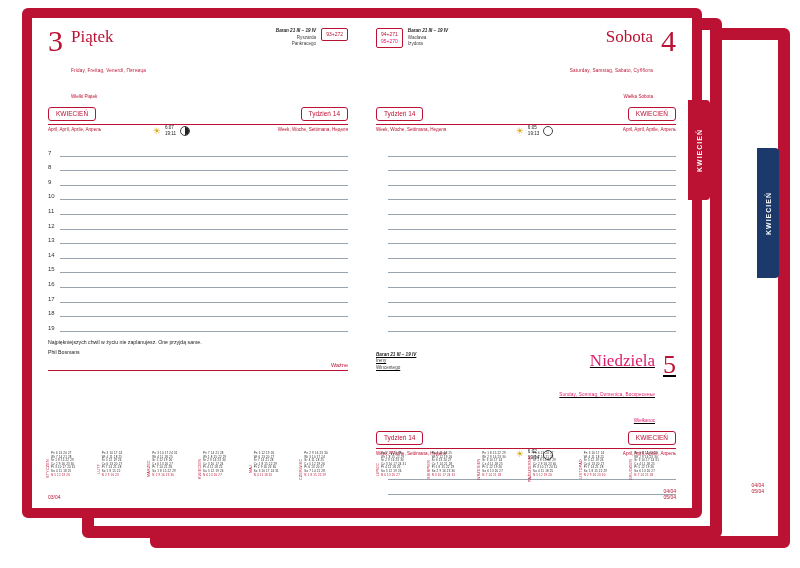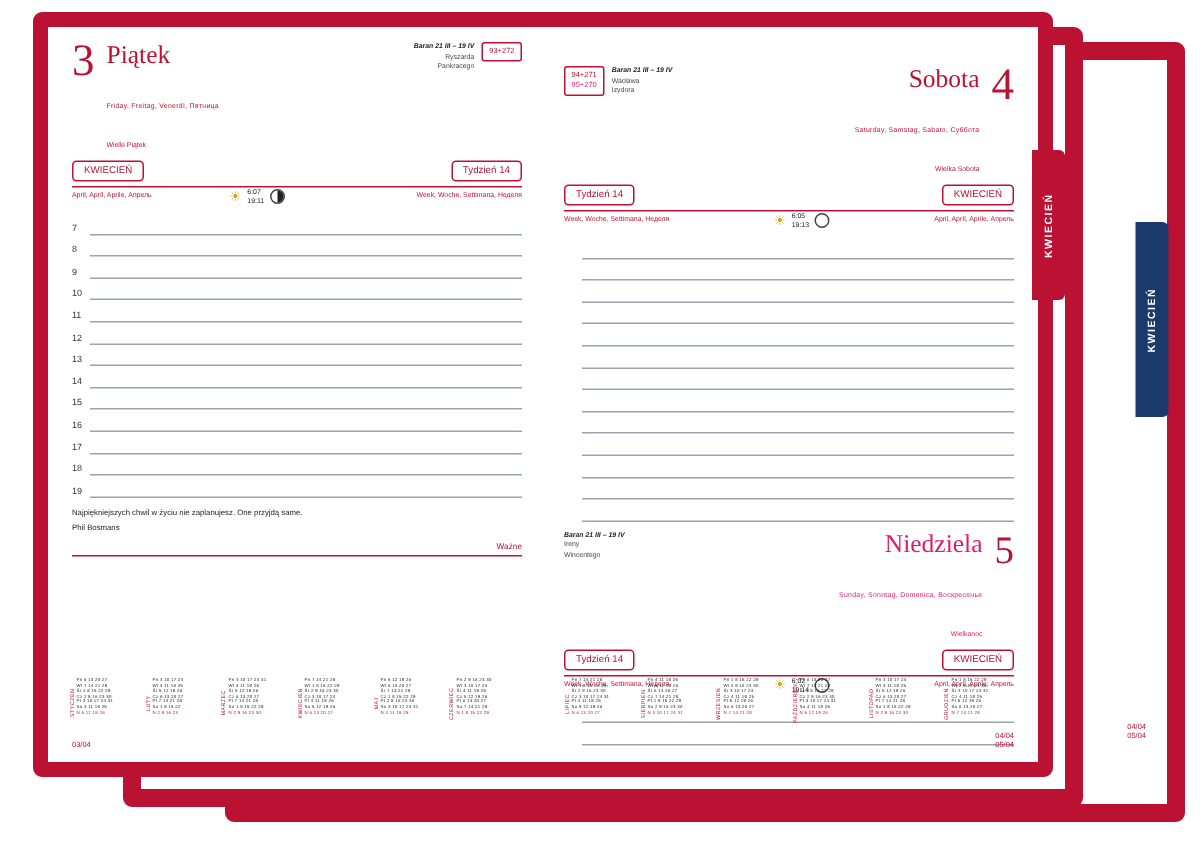--- a/index.html
+++ b/index.html
@@ -35,21 +35,21 @@
   .tab span{
     writing-mode:vertical-rl;transform:rotate(180deg);
     font-size:7px;letter-spacing:1px;color:#fff;font-weight:bold;
   }
   .tab-red{left:688px;top:100px;height:100px;background:#bb1233;}
   .tab-blue{left:757px;top:148px;height:130px;background:#1b3a6b;}
 
   
   .col{position:absolute;top:0;height:100%;box-sizing:border-box;}
   .col-left{left:0;width:50%;padding:10px 14px 0 16px;}
-  .col-right{left:50%;width:50%;padding:26px 16px 0 14px;}
+  .col-right{left:50%;width:50%;padding:10px 16px 0 14px;}
 
   
   .dayhead{display:flex;align-items:flex-start;gap:8px;position:relative;}
   .dayhead.right{justify-content:flex-end;}
   .daynum{font-family:"Liberation Serif",serif;font-size:30px;line-height:26px;color:#bb1233;font-weight:normal;}
   .daynum.small{font-size:26px;}
   .daytitle{display:flex;flex-direction:column;gap:20px;}
   .dayname{font-family:"Liberation Serif",serif;font-size:17px;color:#bb1233;line-height:18px;}
   .dayname.sun{color:#e0196b;}
   .daylangs{font-size:4.6px;color:#bb1233;line-height:6px;margin-top:2px;letter-spacing:.2px;}
@@ -642,21 +642,21 @@
             <div class="lrow noNum">
               <div class="lnum">.</div>
               <div class="lline"></div>
             </div>
             <div class="lrow noNum">
               <div class="lnum">.</div>
               <div class="lline"></div>
             </div>
           </div>
 
-        <div class="dayhead right" style="margin-top:6px;">
+        <div class="dayhead right" style="margin-top:20px;text-decoration:underline;">
           <div class="zodiac" style="margin-right:auto;">
             <div class="sign">Baran 21 III – 19 IV</div>
             <div class="names">Ireny</div>
             <div class="names">Wincentego</div>
           </div>
           <div class="daytitle" style="align-items:flex-end;">
             <div class="dayname sun">Niedziela</div>
             <div class="daylangs right" style="color:#e0196b;">Sunday, Sonntag, Domenica, Воскресенье</div>
             <div class="holiday" style="text-align:right;color:#e0196b;">Wielkanoc</div>
           </div>

